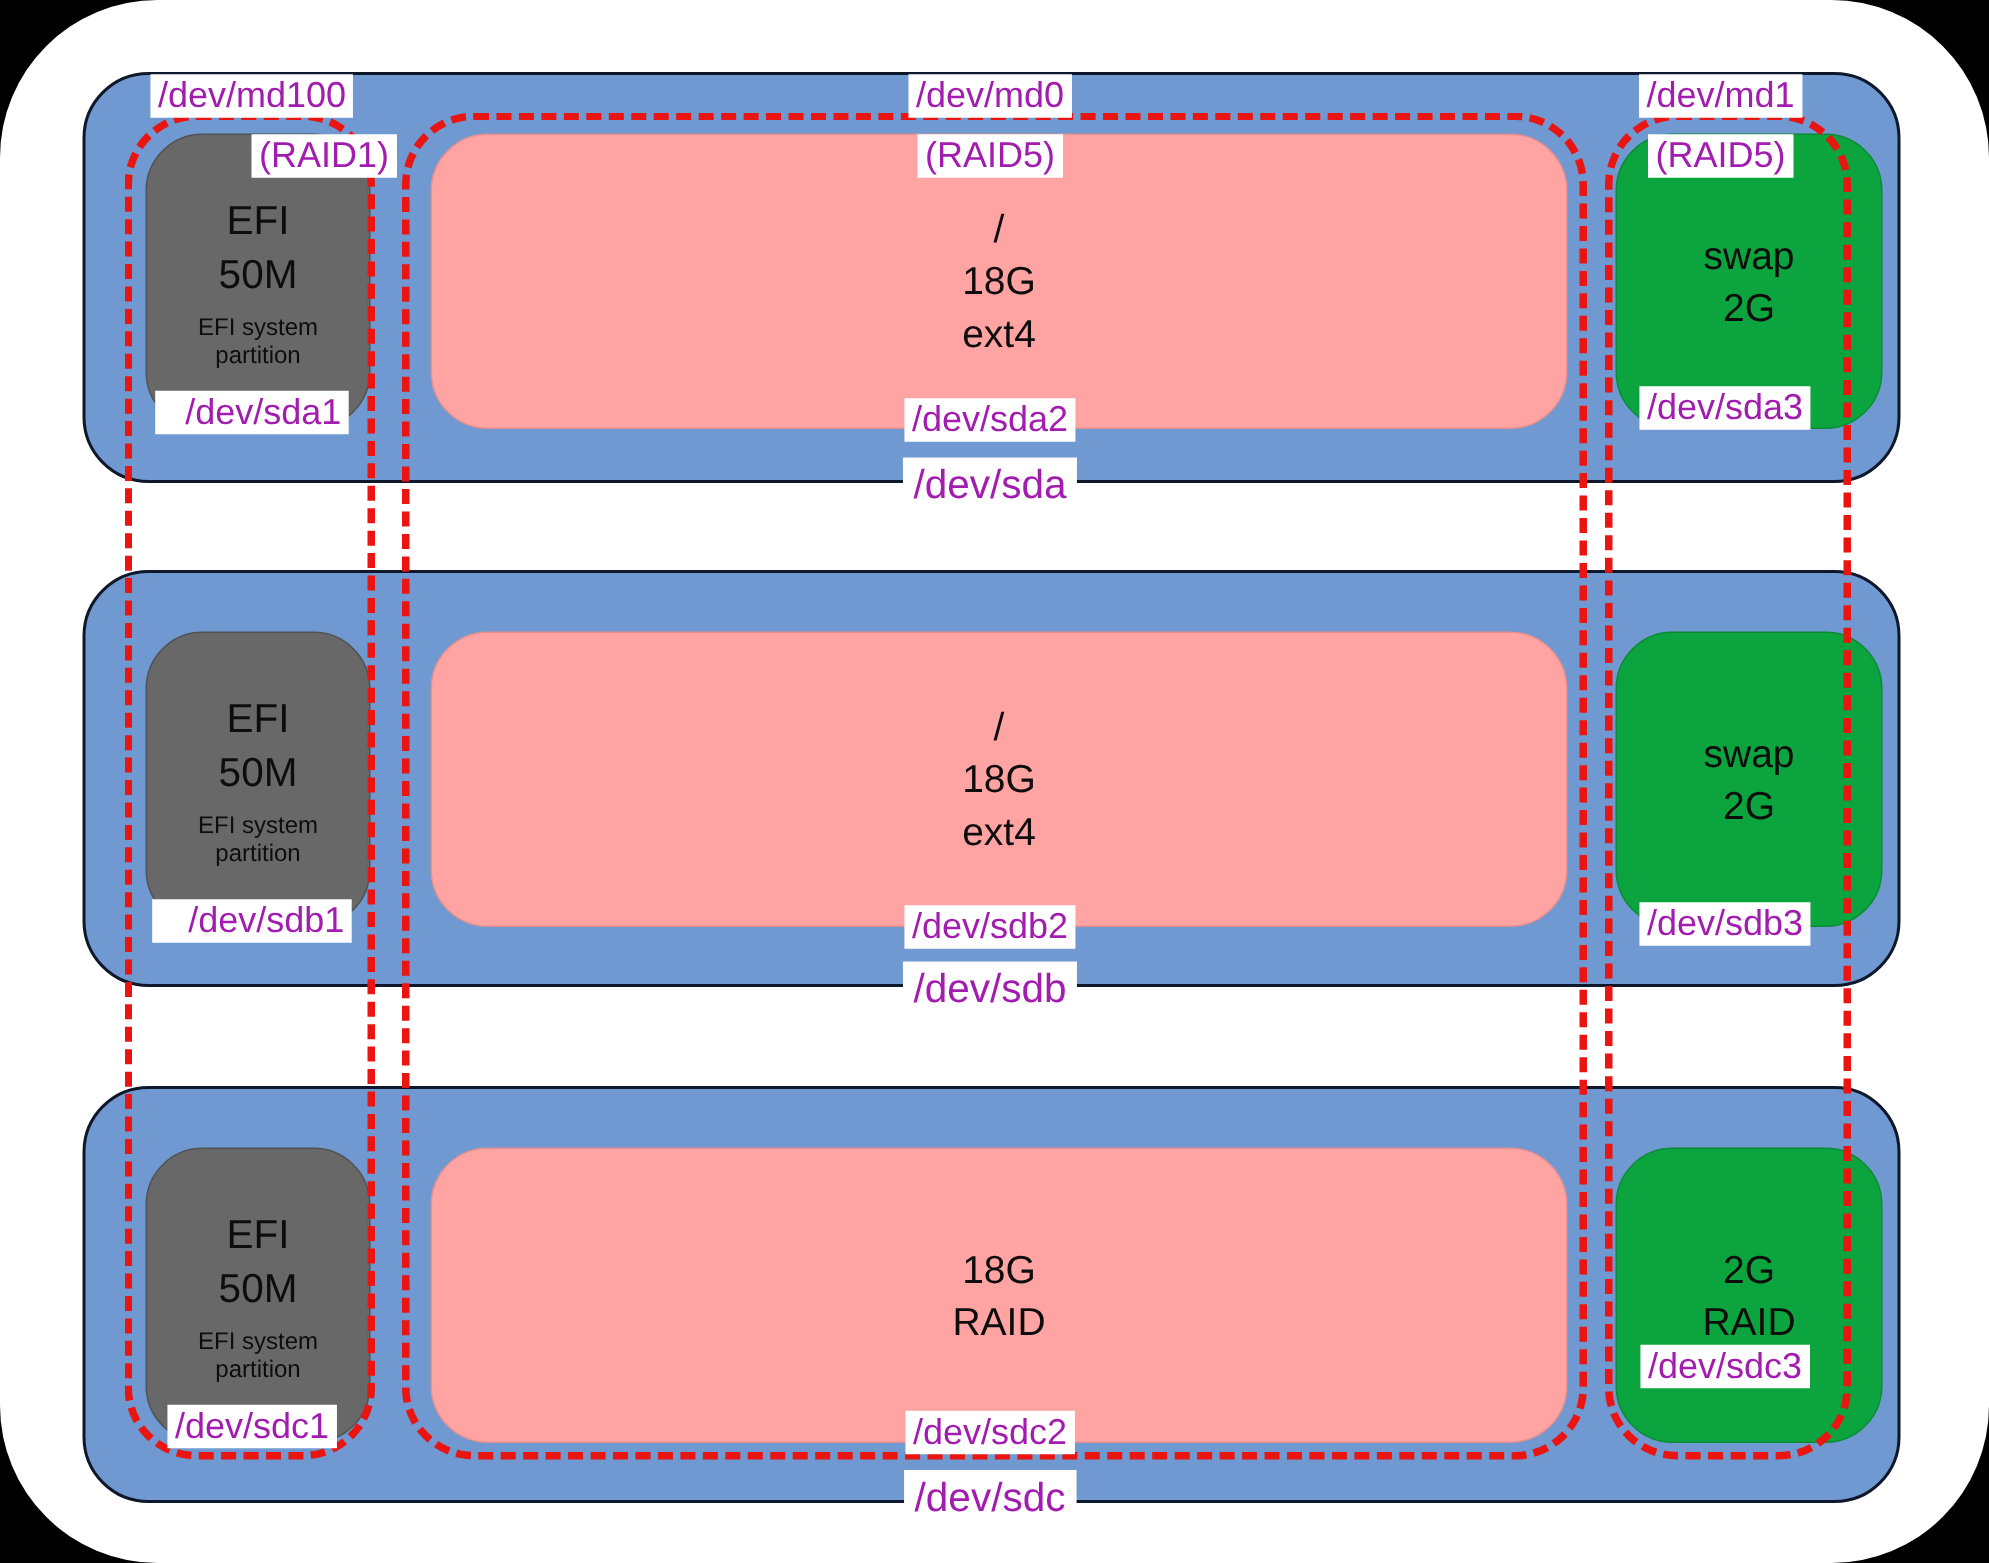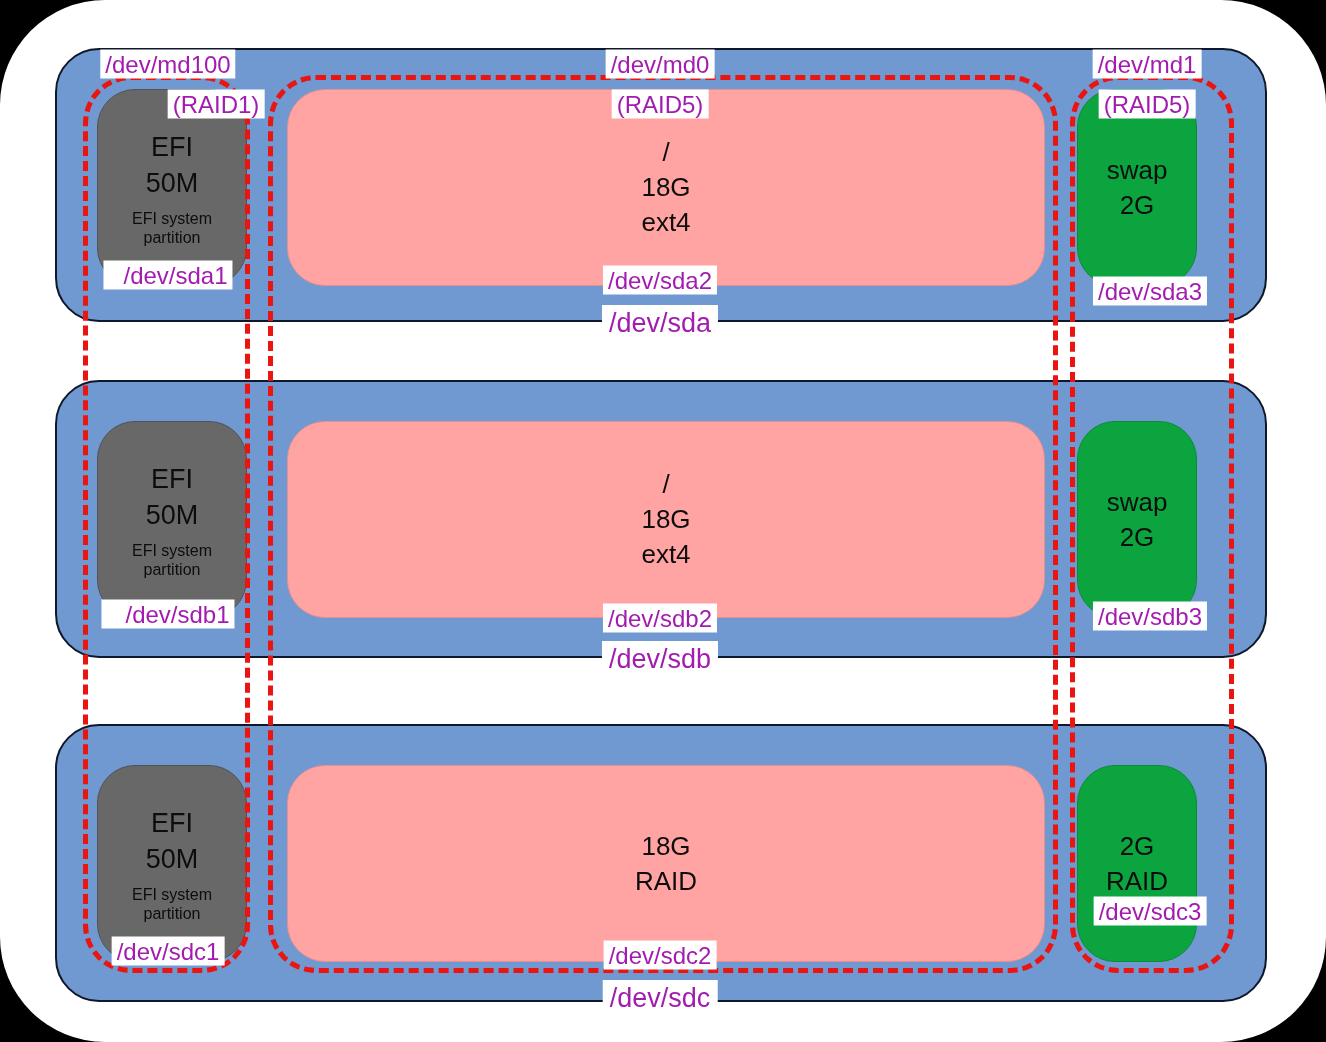--- a/index.html
+++ b/index.html
@@ -13,21 +13,21 @@
   #disk-sda{top:48px;height:274px;}
   #disk-sdb{top:380px;height:278px;}
   #disk-sdc{top:724px;height:278px;}
 
   
   .part{position:absolute;top:39px;height:197px;border-radius:38px;box-sizing:border-box;
         display:flex;flex-direction:column;align-items:center;justify-content:center;
         text-align:center;color:#0d0d0d;}
   .part.efi {left:40px;width:150px;background:#686868;border:1px solid #525252;}
   .part.root{left:230px;width:758px;background:#ffa3a3;border:1px solid #e49090;}
-  .part.swap{left:1020px;width:120px;background:#0ca43e;border:1px solid #0a8c35;}
+  .part.swap{left:1020px;width:178px;background:#0ca43e;border:1px solid #0a8c35;}
   .main-line{font-size:27px;line-height:36px;}
   .root .main-line,.swap .main-line{font-size:26px;line-height:35px;}
   .sub-block{margin-top:8px;}
   .sub-line{font-size:16px;line-height:19px;}
 
   
   .raid{position:absolute;top:75px;height:898px;border:5px dashed #ea1410;
         border-radius:48px;box-sizing:border-box;pointer-events:none;z-index:3;}
   #raid-md100{left:83px;width:167px;}
   #raid-md0 {left:268px;width:790px;}
@@ -109,21 +109,21 @@
 
   <span class="lbl" style="left:168px;top:64px;">/dev/md100</span>
   <span class="lbl" style="left:660px;top:64px;">/dev/md0</span>
   <span class="lbl" style="left:1147px;top:64px;">/dev/md1</span>
   <span class="lbl" style="left:168px;top:104px;margin-left:48px;">(RAID1)</span>
   <span class="lbl" style="left:660px;top:104px;">(RAID5)</span>
   <span class="lbl" style="left:1147px;top:104px;">(RAID5)</span>
 
   <span class="lbl" style="left:168px;top:275px;padding-left:20px;">/dev/sda1</span>
   <span class="lbl" style="left:660px;top:280px;">/dev/sda2</span>
-  <span class="lbl" style="left:1150px;top:291px;">/dev/sda3</span>
+  <span class="lbl" style="left:1150px;top:272px;">/dev/sda3</span>
 
   <span class="lbl" style="left:168px;top:614px;padding-left:24px;">/dev/sdb1</span>
   <span class="lbl" style="left:660px;top:618px;">/dev/sdb2</span>
   <span class="lbl" style="left:1150px;top:616px;">/dev/sdb3</span>
 
   <span class="lbl" style="left:168px;top:951px;">/dev/sdc1</span>
   <span class="lbl" style="left:660px;top:955px;">/dev/sdc2</span>
   <span class="lbl" style="left:1150px;top:911px;">/dev/sdc3</span>
 
   <span class="lbl big" style="left:660px;top:323px;">/dev/sda</span>

